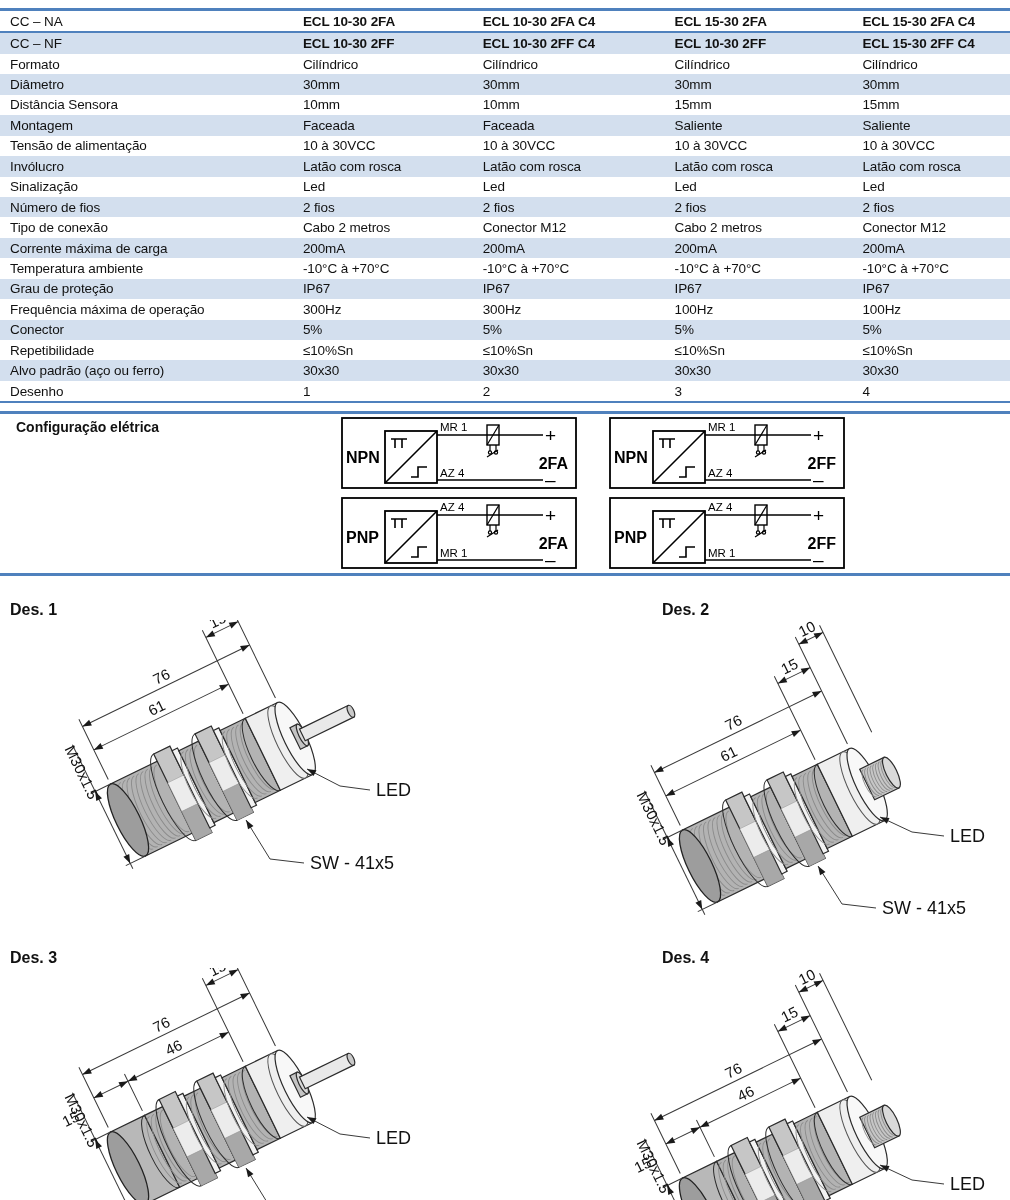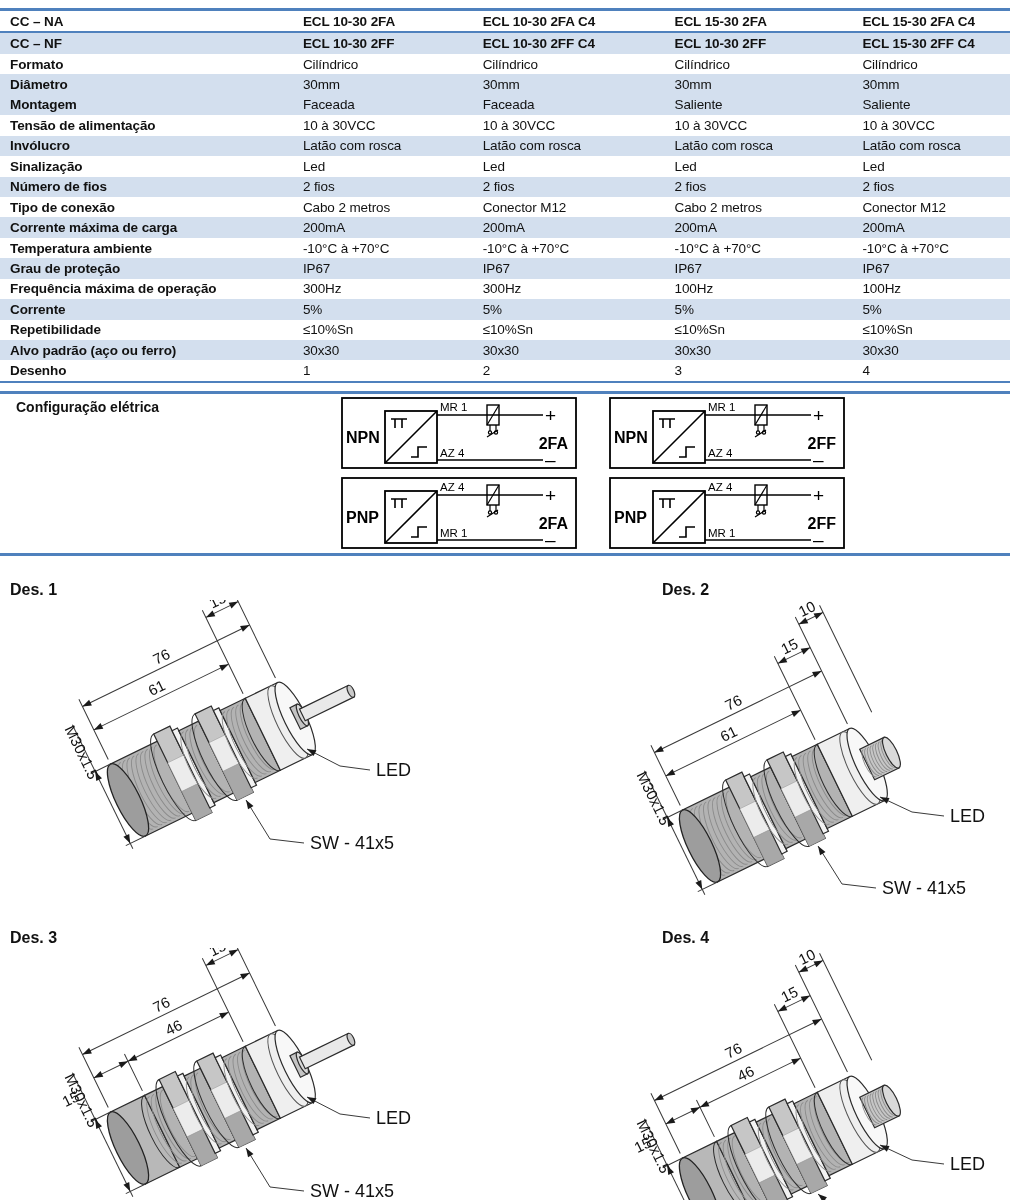--- a/index.html
+++ b/index.html
@@ -5,21 +5,21 @@
   html,body{margin:0;padding:0;background:#fff;}
   .page{width:1010px;height:1200px;overflow:hidden;background:#fff;position:relative;
         font-family:"Liberation Sans",sans-serif;color:#111;}
   .rule{height:3px;background:#4f81bd;}
   .rule-top{margin-top:8px;}
 
   
   table.spec{width:100%;border-collapse:collapse;table-layout:fixed;border-bottom:2px solid #4f81bd;}
   table.spec td{height:20.45px;padding:0 4px 0 10px;font-size:13.5px;letter-spacing:-0.1px;
                 white-space:nowrap;overflow:hidden;vertical-align:middle;}
-  table.spec td.lbl{font-weight:bold;}
+  table.spec td.lbl{font-weight:normal;}
   tr.hdr td{font-weight:bold;}
   tr.hdr1 td{border-bottom:2.5px solid #4f81bd;}
   tr.nf{background:#d3dfee;}
   tr.stripe{background:#d3dfee;}
 
   .gap8{height:8px;}
 
   
   .elec-row{display:flex;align-items:flex-start;padding:3px 0 4px 0;margin-left:6px;}
   .elec-label{width:335px;padding:2px 0 0 10px;font-weight:bold;font-size:14px;box-sizing:border-box;}
@@ -90,20 +90,27 @@
           <td>Cilíndrico</td>
           <td>Cilíndrico</td>
         </tr>
         <tr class="stripe">
           <td class="lbl">Diâmetro</td>
           <td>30mm</td>
           <td>30mm</td>
           <td>30mm</td>
           <td>30mm</td>
         </tr>
+        <tr>
+          <td class="lbl">Distância Sensora</td>
+          <td>10mm</td>
+          <td>10mm</td>
+          <td>15mm</td>
+          <td>15mm</td>
+        </tr>
         <tr class="stripe">
           <td class="lbl">Montagem</td>
           <td>Faceada</td>
           <td>Faceada</td>
           <td>Saliente</td>
           <td>Saliente</td>
         </tr>
         <tr>
           <td class="lbl">Tensão de alimentação</td>
           <td>10 à 30VCC</td>
@@ -161,21 +168,21 @@
           <td>IP67</td>
         </tr>
         <tr>
           <td class="lbl">Frequência máxima de operação</td>
           <td>300Hz</td>
           <td>300Hz</td>
           <td>100Hz</td>
           <td>100Hz</td>
         </tr>
         <tr class="stripe">
-          <td class="lbl">Corrente</td>
+          <td class="lbl">Conector</td>
           <td>5%</td>
           <td>5%</td>
           <td>5%</td>
           <td>5%</td>
         </tr>
         <tr>
           <td class="lbl">Repetibilidade</td>
           <td>≤10%Sn</td>
           <td>≤10%Sn</td>
           <td>≤10%Sn</td>

